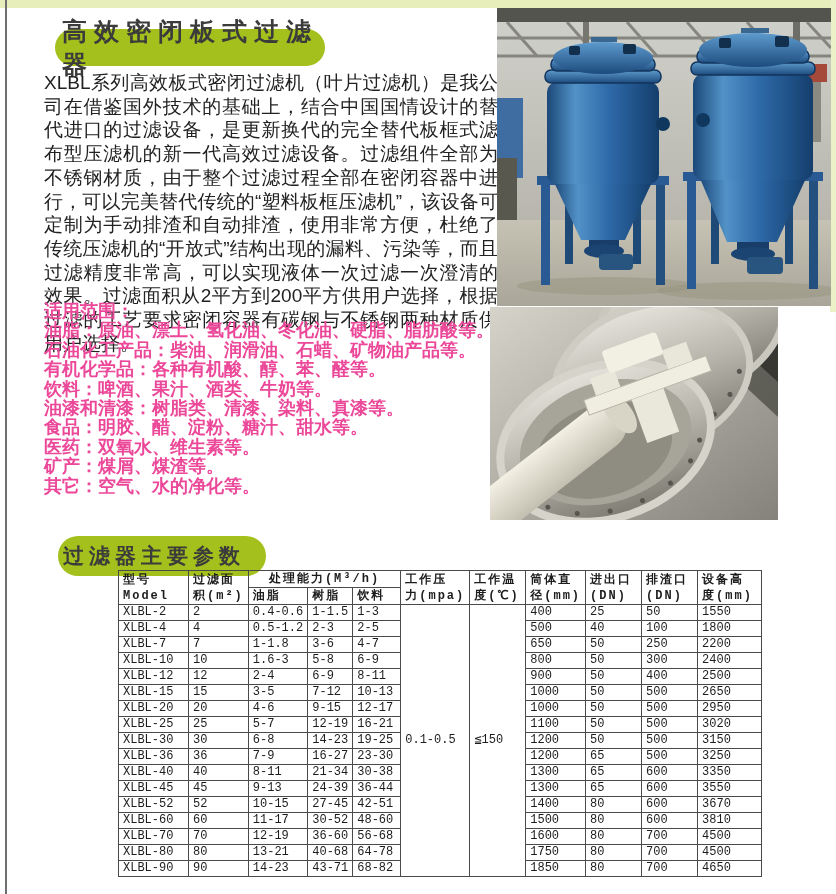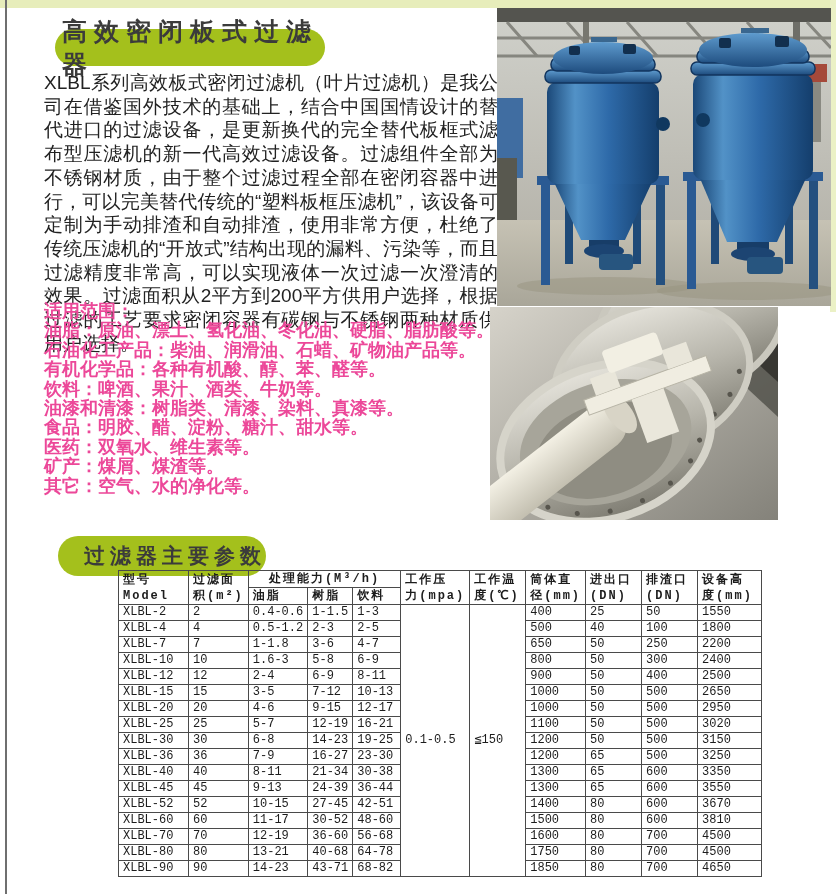--- a/index.html
+++ b/index.html
@@ -6,21 +6,21 @@
   .page{
     position:relative;width:836px;height:894px;background:#ffffff;overflow:hidden;
     font-family:"Liberation Sans",sans-serif;color:#232323;
   }
   .top-strip{position:absolute;left:0;top:0;width:836px;height:8px;background:#e7edbb;}
   .right-strip{position:absolute;right:0;top:0;width:6px;height:312px;background:#ebf1c6;}
   .left-line{position:absolute;left:5px;top:0;width:2px;height:894px;background:#6f6f6f;}
 
   .banner{
     position:absolute;background:#a4c01c;color:#3b3b3b;font-weight:bold;
-    display:flex;align-items:center;justify-content:flex-end;border-radius:20px;
+    display:flex;align-items:center;justify-content:flex-start;border-radius:20px;
   }
   .banner1{left:55px;top:29px;width:270px;height:37px;font-size:25px;letter-spacing:7px;padding-left:7px;box-sizing:border-box;}
   .banner2{left:58px;top:536px;width:208px;height:40px;font-size:21px;letter-spacing:5px;padding-left:5px;box-sizing:border-box;}
 
   .intro{
     position:absolute;left:44px;top:71px;width:454px;
     font-size:19px;line-height:23.7px;text-align:justify;font-weight:400;color:#222;
   }
   .apps{
     position:absolute;left:44px;top:302px;width:460px;

